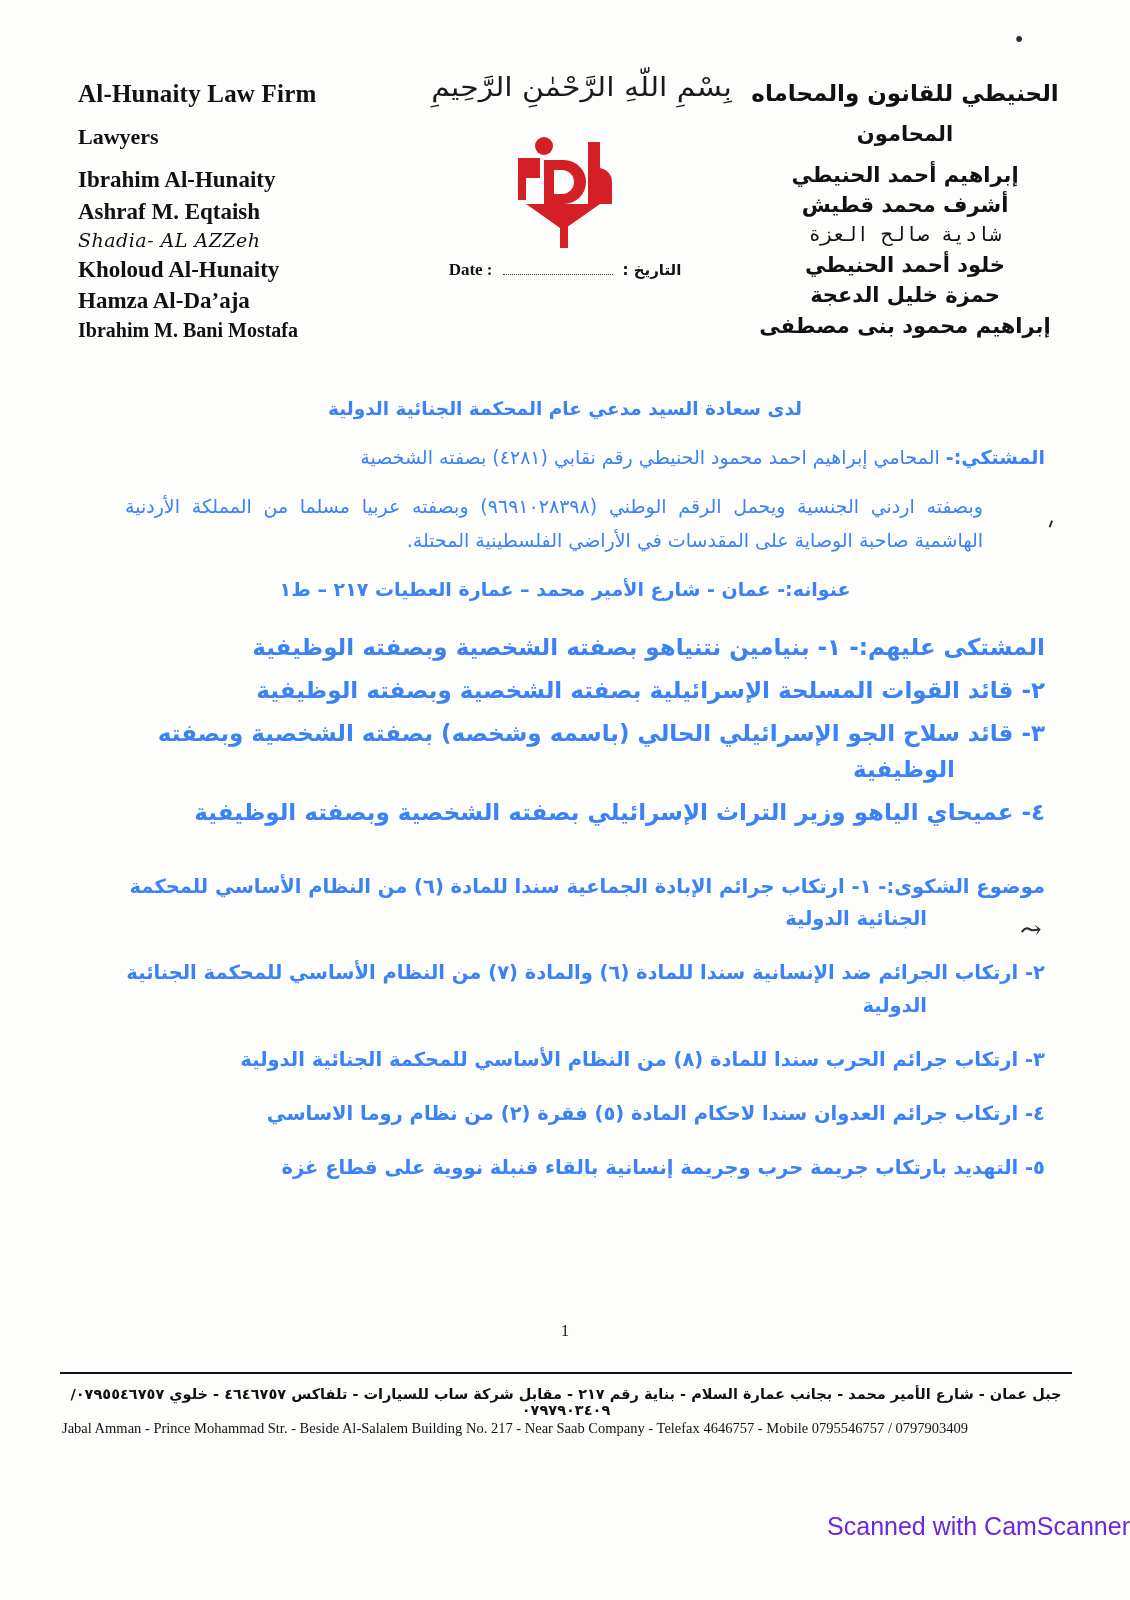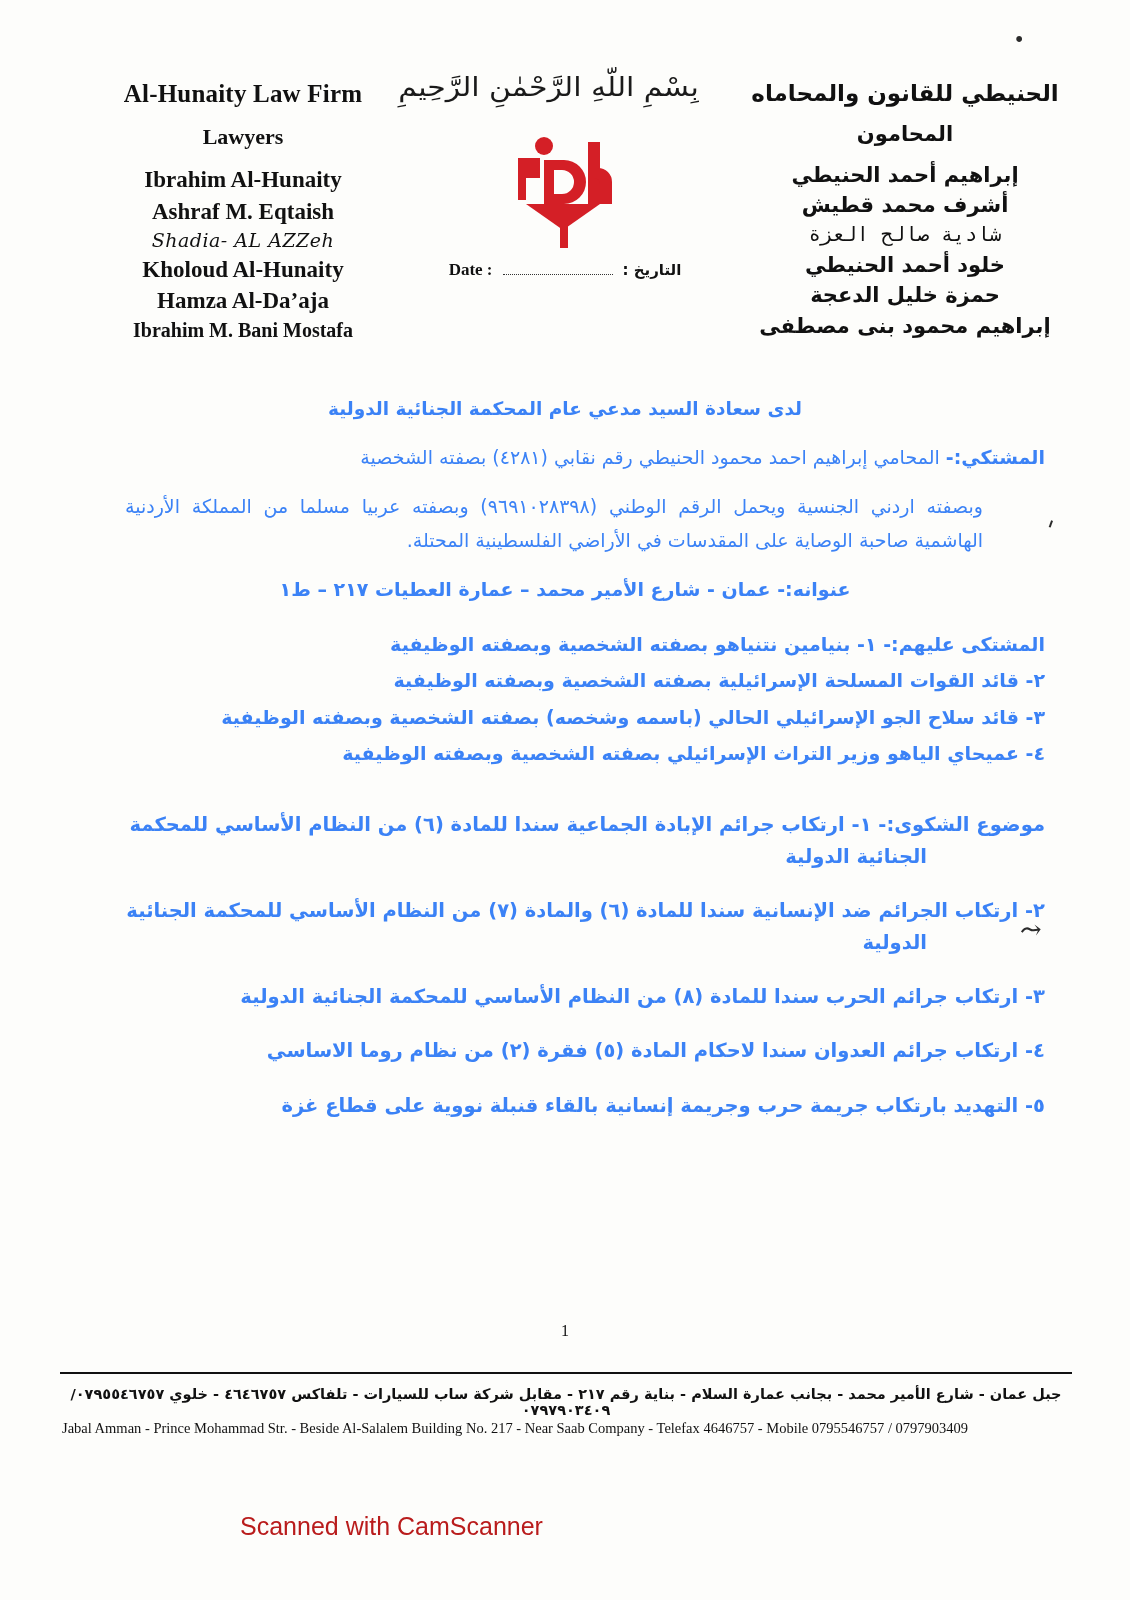--- a/index.html
+++ b/index.html
@@ -25,21 +25,20 @@
     left: 0;
     width: 1130px;
     height: 320px;
   }
 
   .lh-left {
     position: absolute;
     left: 78px;
     top: 20px;
     width: 330px;
-    text-align: center;
   }
   .lh-left .firm {
     font-family: "Liberation Serif", serif;
     font-weight: bold;
     font-size: 25px;
     letter-spacing: .2px;
     margin-bottom: 16px;
   }
   .lh-left .lawyers {
     font-family: "Liberation Serif", serif;
@@ -98,21 +97,21 @@
     font-family: Liberation Mono, monospace;
     font-weight: normal;
     font-size: 20px;
   }
 
   .lh-center {
     position: absolute;
     left: 420px;
     top: 0;
     width: 290px;
-    text-align: left;
+    text-align: right;
   }
   .basmala {
     font-family: "DejaVu Sans", sans-serif;
     font-size: 26px;
     direction: rtl;
     color: #1a1a1a;
     letter-spacing: -1px;
     transform: scaleX(1.15);
     margin-top: 12px;
   }
@@ -171,21 +170,21 @@
   .para.justify { text-align: justify; }
   .indent-block {
     margin-right: 62px;
     margin-left: 40px;
   }
   .label { font-weight: bold; }
 
   .claims {
     margin-top: 23px;
     font-weight: bold;
-    font-size: 19px;
+    font-size: 23px;
     line-height: 1.6;
   }
   .claims .item {
     margin-bottom: 6px;
     padding-right: 90px;
     text-indent: -90px;
   }
   .claims .item .hd { text-indent: 0; }
 
   .subject {
@@ -238,24 +237,24 @@
     text-align: left;
     font-family: "Liberation Serif", serif;
     font-weight: normal;
     font-size: 14.5px;
   }
   .scanner {
     position: absolute;
     top: 1512px;
     left: 0;
     width: 1130px;
-    text-align: left;
+    text-align: right;
     font-family: "Liberation Sans", sans-serif;
     font-size: 25px;
-    color: #b91c1c;
+    color: #6d28d9;
   }
   .scanner span { padding-left: 240px; }
 
   
   .mark {
     position: absolute;
     font-family: "DejaVu Serif", serif;
     color: #2b2b2b;
     font-size: 26px;
   }

